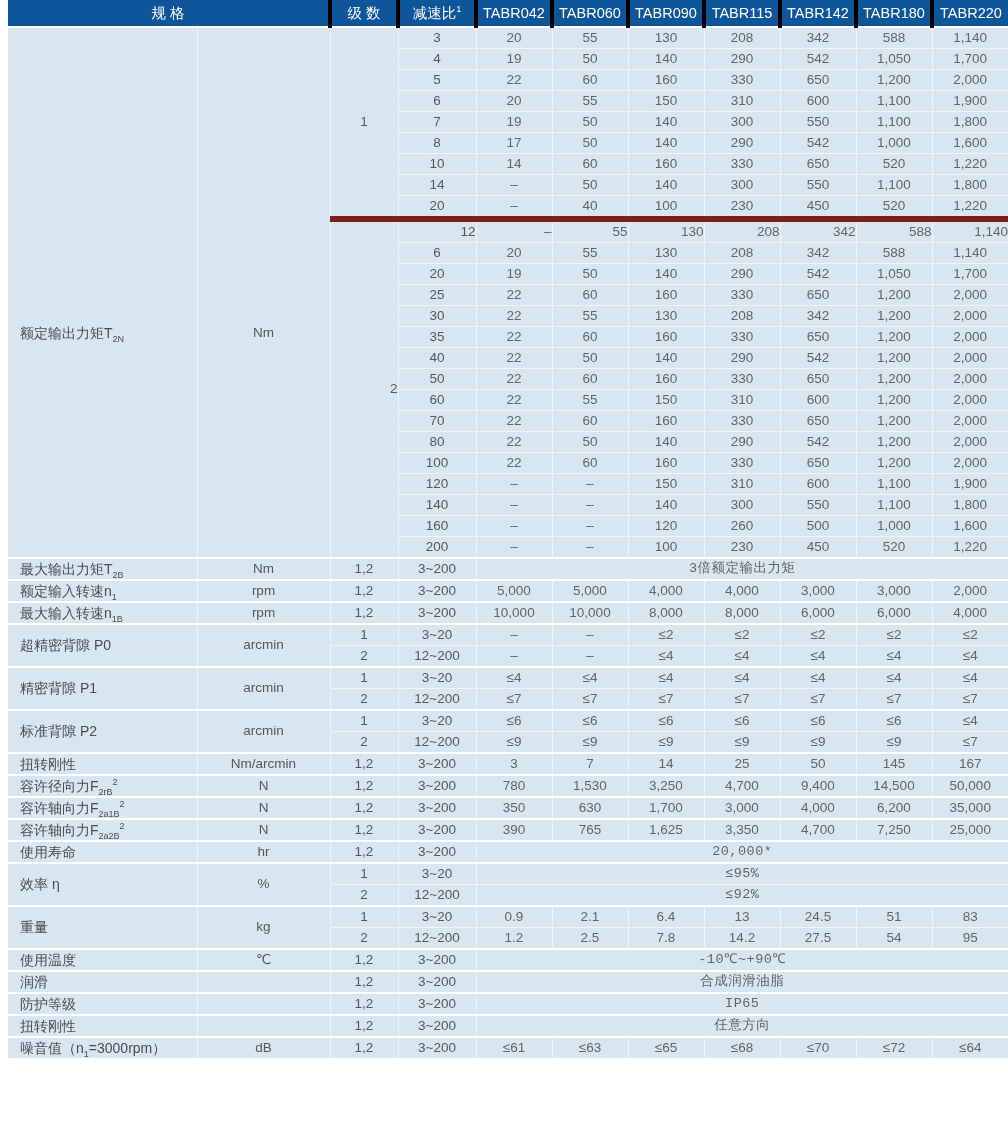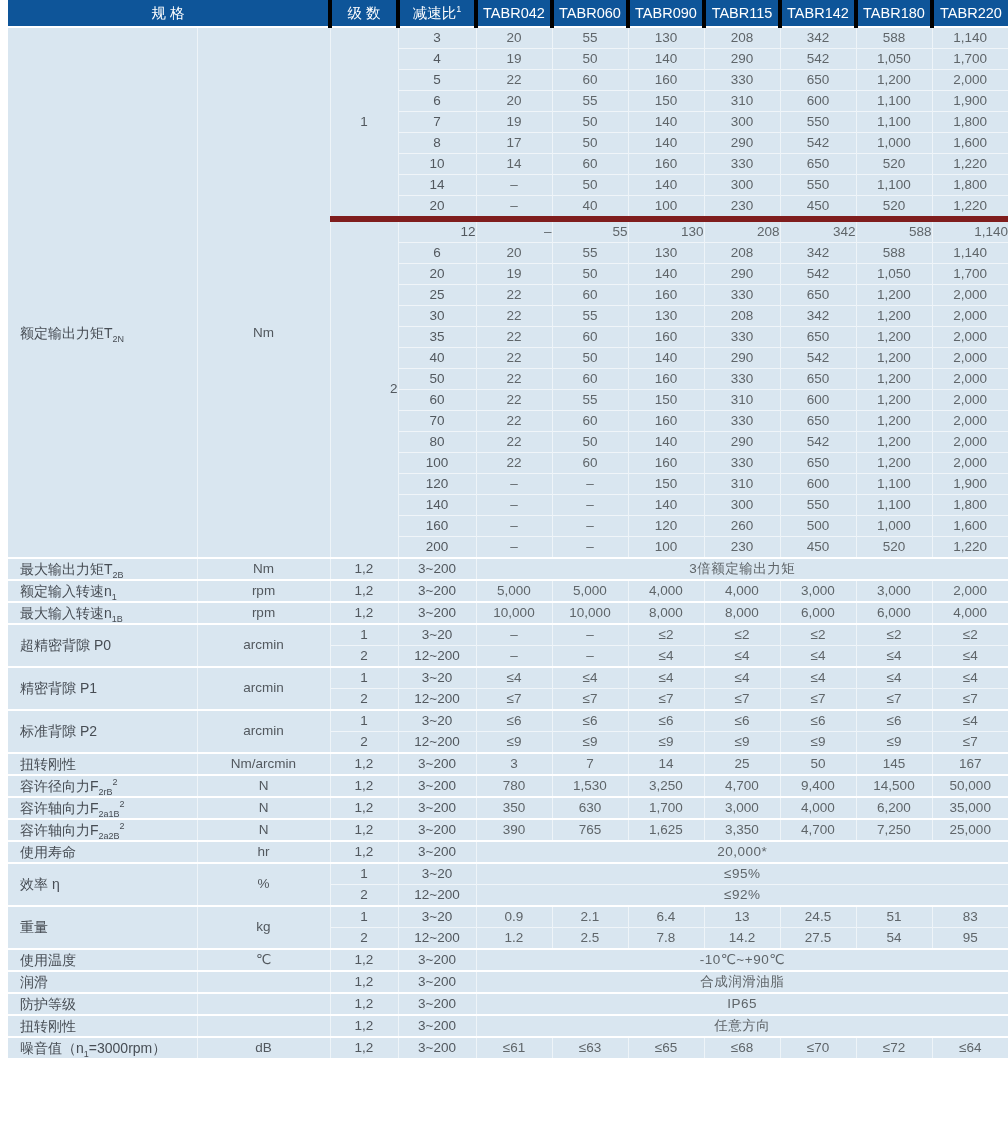--- a/index.html
+++ b/index.html
@@ -13,21 +13,21 @@
   td{background:#d9e6f0;height:20px;font-size:13.5px;color:#5f6569;text-align:center;
      border-top:1px solid rgba(255,255,255,.6);border-left:1px solid rgba(255,255,255,.55);
      padding:0;line-height:1.05;white-space:nowrap;}
   td.label{text-align:left;padding-left:12px;color:#474d54;font-size:14px;border-left:none;}
   td.unit,td.stage,td.ratio{color:#52585e;}
   td.low{vertical-align:middle;padding-top:81px;}
   tbody tr.sec-start td{border-top:2px solid #fff;}
   tr.red-top td{border-top:6px solid #7f1d1d;text-align:right;}
   sub{font-size:9px;line-height:0;}
   sup{font-size:9px;line-height:0;}
-  td.span-val{letter-spacing:.5px;}
+  td.span-val{letter-spacing:.5px;font-family:Liberation Mono, monospace;}
 </style>
 </head>
 <body>
 
 <div class="page">
   <table class="perf">
     <colgroup>
       <col style="width:189px">
         <col style="width:133px">
         <col style="width:68px">

